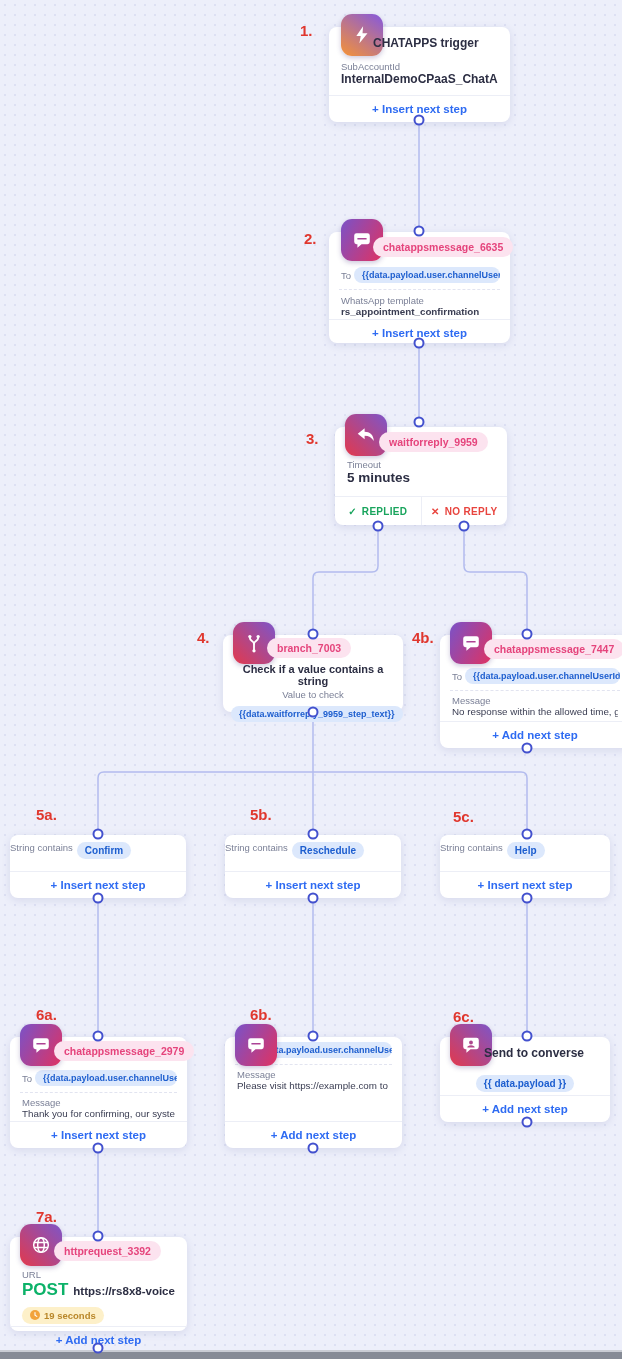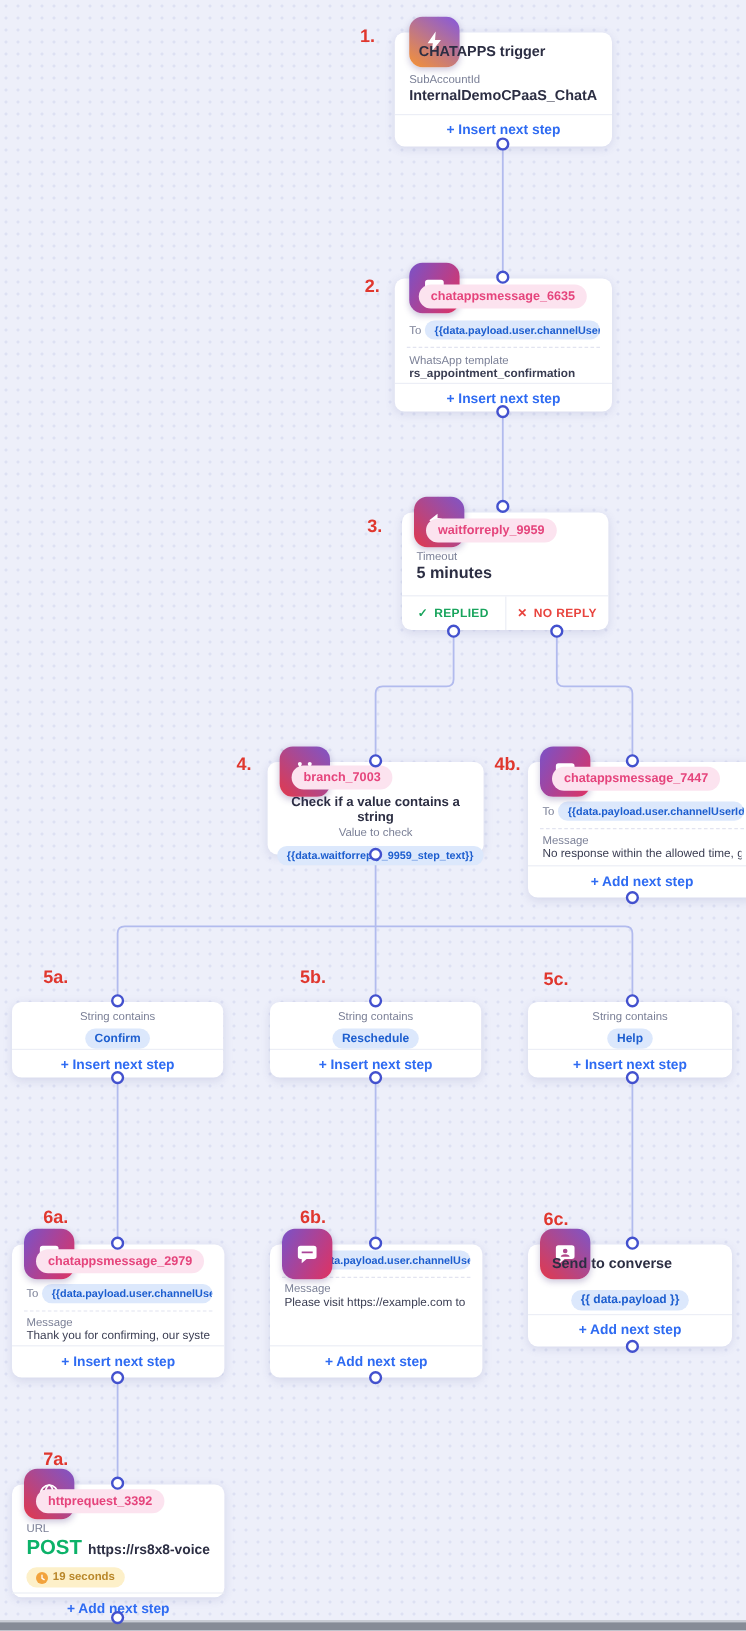--- a/index.html
+++ b/index.html
@@ -18,21 +18,21 @@
     display:flex;flex-direction:column;
   }
   .node-icon{
     position:absolute;width:42px;height:42px;border-radius:11px;
     display:flex;align-items:center;justify-content:center;
     box-shadow:0 2px 5px rgba(60,40,120,0.25);
   }
   .grad-trigger{background:linear-gradient(35deg,#f0903e 5%,#8a5bd6 95%);}
   .grad-chat{background:linear-gradient(120deg,#7a52c8,#e03261);}
   .grad-redpurple{background:linear-gradient(45deg,#e2394d,#7e55c8);}
-  .head{position:relative;display:flex;align-items:center;padding-left:20px;flex:0 0 auto;}
+  .head{position:relative;display:flex;align-items:center;padding-left:44px;flex:0 0 auto;}
   .node-title{font-size:12px;font-weight:bold;color:#2c2e43;}
   .badge{
     background:#fce3ef;color:#e5447c;font-weight:bold;font-size:10.5px;
     padding:4px 10px;border-radius:12px;white-space:nowrap;
   }
   .row{padding:2px 12px;}
   .label{font-size:9.5px;color:#7b8097;}
   .value{font-size:12px;font-weight:bold;color:#2c2e43;white-space:nowrap;overflow:hidden;}
   .to-row{display:flex;align-items:center;gap:3px;padding:5px 10px 6px 12px;}
   .pill{
@@ -40,21 +40,21 @@
     padding:3px 8px;border-radius:10px;white-space:nowrap;overflow:hidden;max-width:100%;
     box-sizing:border-box;
   }
   .dashed{border-top:1px dashed #e2e4f0;margin:0 10px;}
   .msg{font-size:9.8px;color:#3a3d52;white-space:nowrap;overflow:hidden;}
   .footer{
     margin-top:auto;border-top:1px solid #eceef6;
     display:flex;align-items:center;justify-content:center;
     color:#2e6bf2;font-weight:bold;font-size:11.5px;flex:0 0 26px;
   }
-  .cond-body{display:flex;flex-direction:column;align-items:center;padding-top:7px;gap:4px;flex:1;}
+  .cond-body{display:flex;flex-direction:row;align-items:flex-start;padding-top:7px;gap:4px;flex:1;}
   .split-footer{margin-top:auto;border-top:1px solid #eceef6;display:flex;flex:0 0 28px;}
   .split-cell{flex:1;display:flex;align-items:center;justify-content:center;gap:5px;
     font-size:10px;font-weight:bold;letter-spacing:0.3px;}
   .split-cell+.split-cell{border-left:1px solid #eceef6;}
   .green{color:#18a45c;} .red{color:#e8443e;}
   .port{
     position:absolute;width:7px;height:7px;background:#fff;border:2px solid #4351ce;
     border-radius:50%;transform:translate(-50%,-50%);z-index:5;
   }
   .stepnum{position:absolute;color:#e0372e;font-weight:bold;font-size:15px;z-index:6;}

